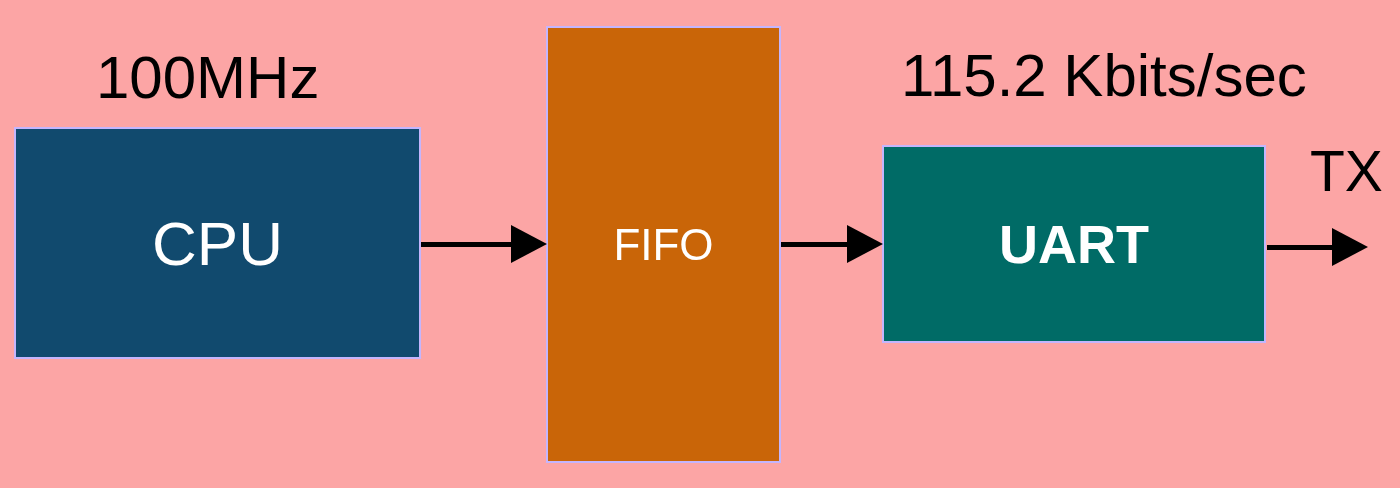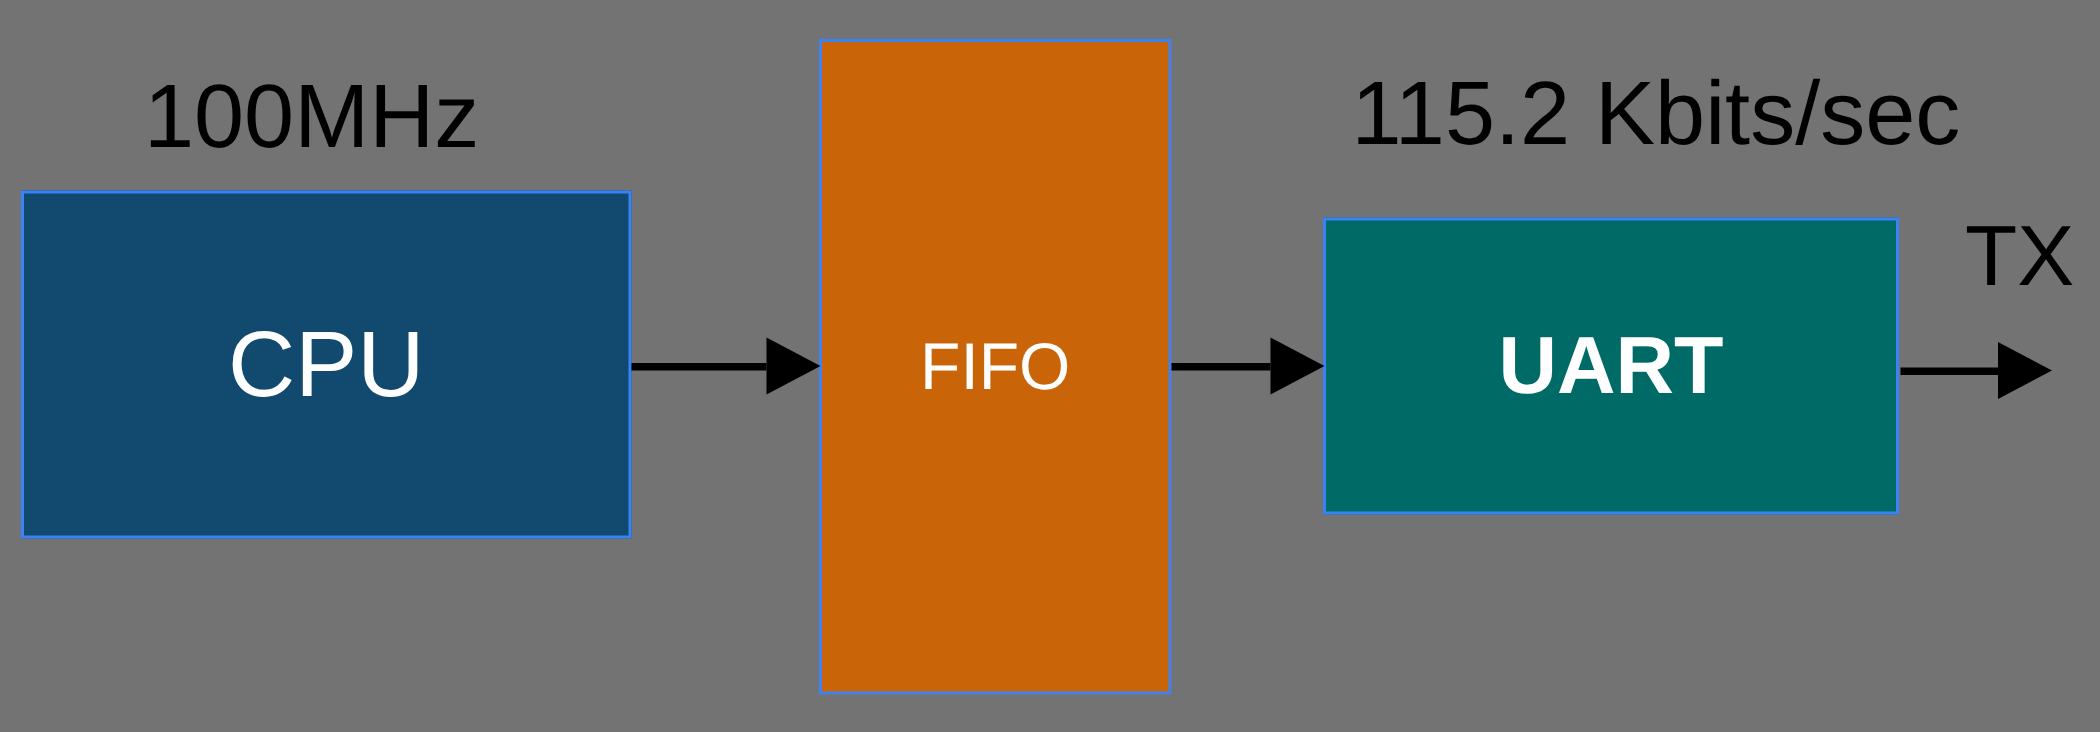--- a/index.html
+++ b/index.html
@@ -4,30 +4,30 @@
 <style>
   html, body {
     margin: 0;
     padding: 0;
     background: #ffffff;
   }
   .diagram {
     position: relative;
     width: 1400px;
     height: 488px;
-    background: #737373;
+    background: #fca5a5;
     font-family: "Liberation Sans", sans-serif;
     overflow: hidden;
   }
 
   
   .node {
     position: absolute;
     box-sizing: border-box;
-    border: 2px solid #3b82f6;
+    border: 2px solid #c4b5fd;
     display: flex;
     flex-direction: column;
     align-items: center;
     justify-content: center;
     color: #ffffff;
     text-align: left;
   }
   .node-cpu {
     left: 14px;  top: 127px;
     width: 407px; height: 232px;

